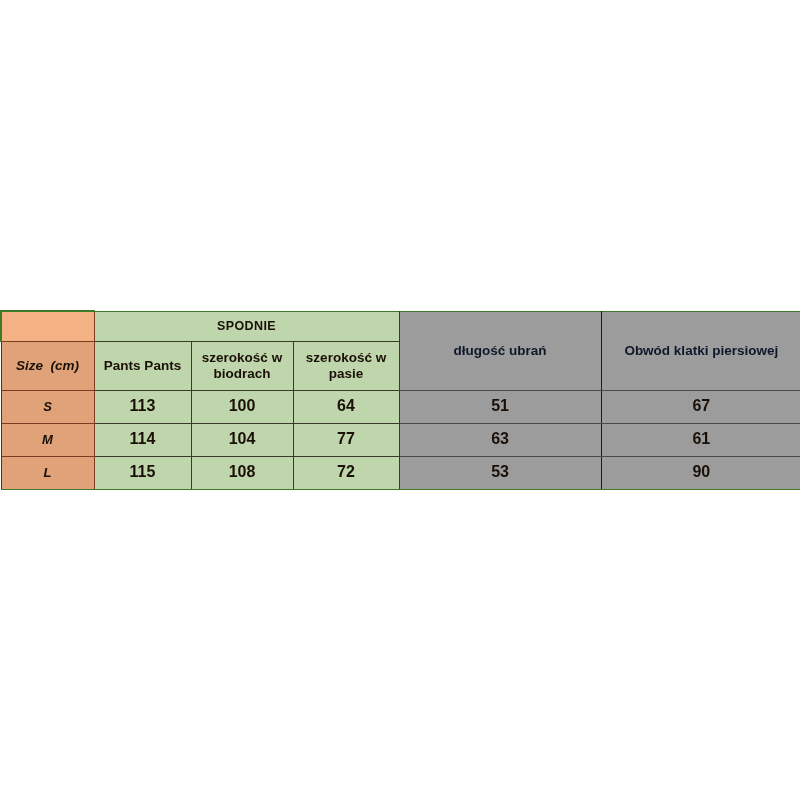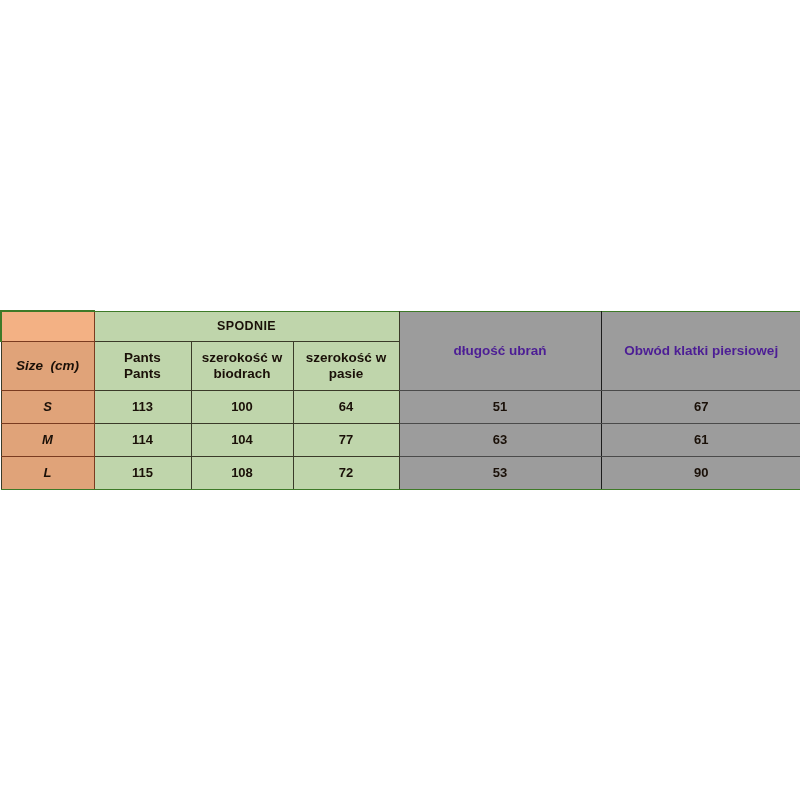--- a/index.html
+++ b/index.html
@@ -28,21 +28,21 @@
     border-collapse: collapse;
     table-layout: fixed;
     font-size: 13px;
     font-weight: bold;
     color: #1a1008;
   }
 
   table.size-chart td {
     text-align: center;
     vertical-align: middle;
-    padding: 0 10px;
+    padding: 0 2px;
     line-height: 1.18;
     overflow: hidden;
   }
 
   
   .c-orange-light { background: #f3b184; }
   .c-orange       { background: #e0a379; font-style: italic; }
   .c-green        { background: #bfd5ab; }
   .c-gray         { background: #9c9c9c; }
 
@@ -53,22 +53,22 @@
   .bb-dk  { border-bottom: 1.5px solid #3a3a28; }
   .br-red { border-right: 1.5px solid #7a3b20; }
   .bb-red { border-bottom: 1.5px solid #7a3b20; }
   .bb-gray{ border-bottom: 1.5px solid #4a4a4a; }
   .br-gray{ border-right: 1.5px solid #1c1c1c; }
   .bb-grn { border-bottom: 1.5px solid #3e7a28; }
   .bt-grn { border-top: 1.5px solid #3e7a28; }
 
   .spodnie-title { font-size: 12.5px; letter-spacing: 0.4px; }
   .hdr-sub { font-size: 13.5px; }
-  .hdr-gray { font-size: 13.5px; color: #4c1d95; }
-  .val { font-size: 13px; }
+  .hdr-gray { font-size: 13.5px; color: #0f172a; }
+  .val { font-size: 16px; }
   .size-lbl { font-size: 13px; }
   .size-hdr { font-size: 13.5px; }
 </style>
 </head>
 <body>
 
 <div id="size-chart-wrap">
   <table class="size-chart">
     <colgroup>
       <col style="width:93px">

